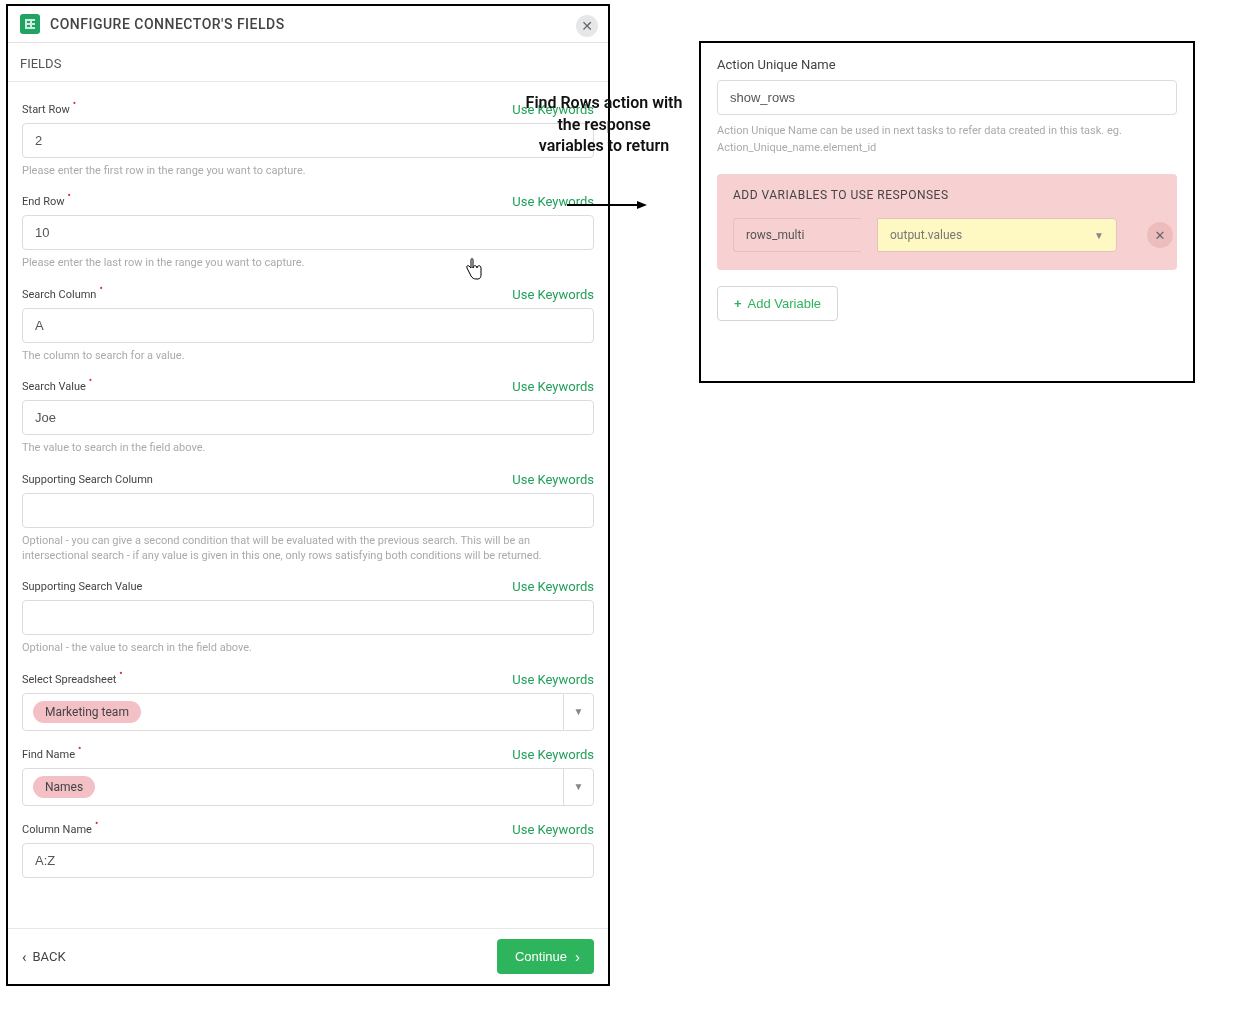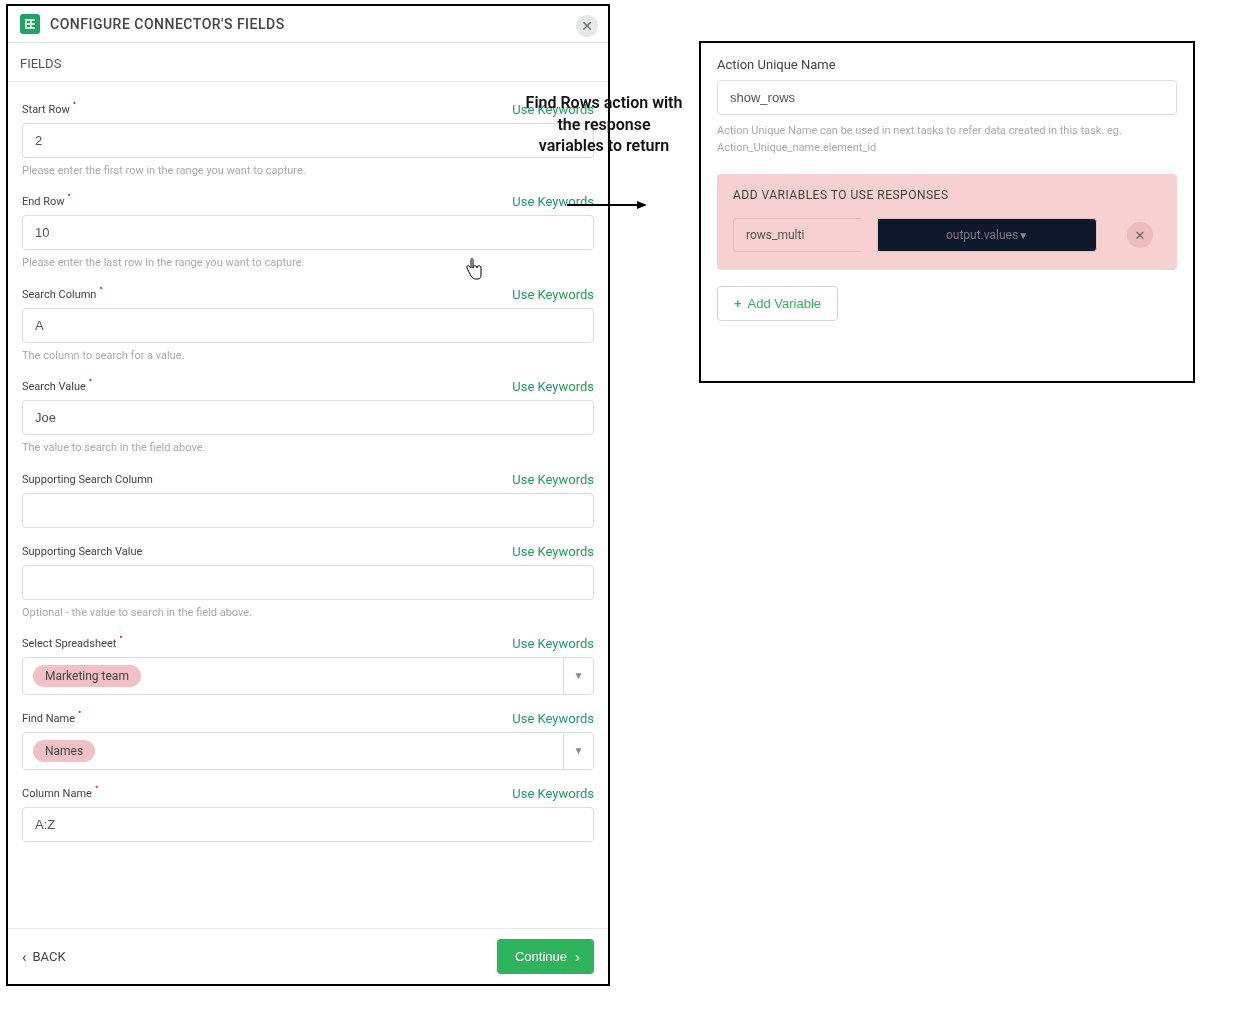--- a/index.html
+++ b/index.html
@@ -48,25 +48,25 @@
   .arrow {
     position:absolute; left:567px; top:198px; width:80px; height:10px;
   }
   .arrow svg { width:100%; height:100%; }
   
   .right-panel {
     position:absolute; left:699px; top:41px; width:496px; height:342px; border:2px solid #000; background:#fff; padding:14px 16px;
   }
   .rp-label { font-size:13px; color:#444; margin-bottom:8px; }
   .rp-hint { font-size:11px; color:#aaa; margin-top:8px; line-height:1.5;}
-  .pink-box { background:#f7d1d1; border-radius:4px; padding:14px 24px 18px 16px; margin-top:18px;}
+  .pink-box { background:#f7d1d1; border-radius:4px; padding:14px 4px 18px 16px; margin-top:18px;}
   .pink-title { font-size:12px; letter-spacing:0.5px; color:#444; margin-bottom:16px;}
   .var-row { display:flex; align-items:center; gap:16px;}
   .var-name { flex:0 0 128px; border:1px solid #e6c0c0; border-right:none; border-radius:4px 0 0 4px; padding:9px 12px; font-size:12px; color:#555; background:#f7d1d1;}
-  .var-select { flex:1; border:1px solid #e6c0c0; border-radius:0 4px 4px 0; padding:9px 12px; font-size:12px; color:#777; background:#0f172a; display:flex; justify-content:center; align-items:center;}
+  .var-select { flex:1; border:1px solid #e6c0c0; border-radius:0 4px 4px 0; padding:9px 12px; font-size:12px; color:#777; background:#fef9c3; display:flex; justify-content:space-between; align-items:center;}
   .var-remove { width:26px; height:26px; border-radius:50%; background:#edbcbc; margin-left:14px; display:flex; align-items:center; justify-content:center; color:#666; cursor:pointer; font-size:13px;}
   .add-var-btn { margin-top:16px; border:1px solid #d5d5d5; background:#fff; color:#2fb45e; border-radius:4px; padding:9px 16px; font-size:13px; display:inline-flex; align-items:center; gap:6px; cursor:pointer;}
   
   .cursor-hand {
     position:absolute; left:465px; top:258px; width:18px; height:22px; pointer-events:none;
   }
   .cursor-hand svg { width:100%; height:100%; }
 </style>
 </head>
 <body>
@@ -120,20 +120,21 @@
         <input class="text-input" value="Joe" style="">
         <div class="hint">The value to search in the field above.</div>
       </div>
 
       <div class="field-block">
         <div class="field-row">
           <span class="field-label">Supporting Search Column</span>
           <span class="use-kw">Use Keywords</span>
         </div>
         <input class="text-input" value="" style="">
+        <div class="hint">Optional - you can give a second condition that will be evaluated with the previous search. This will be an intersectional search - if any value is given in this one, only rows satisfying both conditions will be returned.</div>
       </div>
 
       <div class="field-block">
         <div class="field-row">
           <span class="field-label">Supporting Search Value</span>
           <span class="use-kw">Use Keywords</span>
         </div>
         <input class="text-input" value="" style="">
         <div class="hint">Optional - the value to search in the field above.</div>
       </div>

